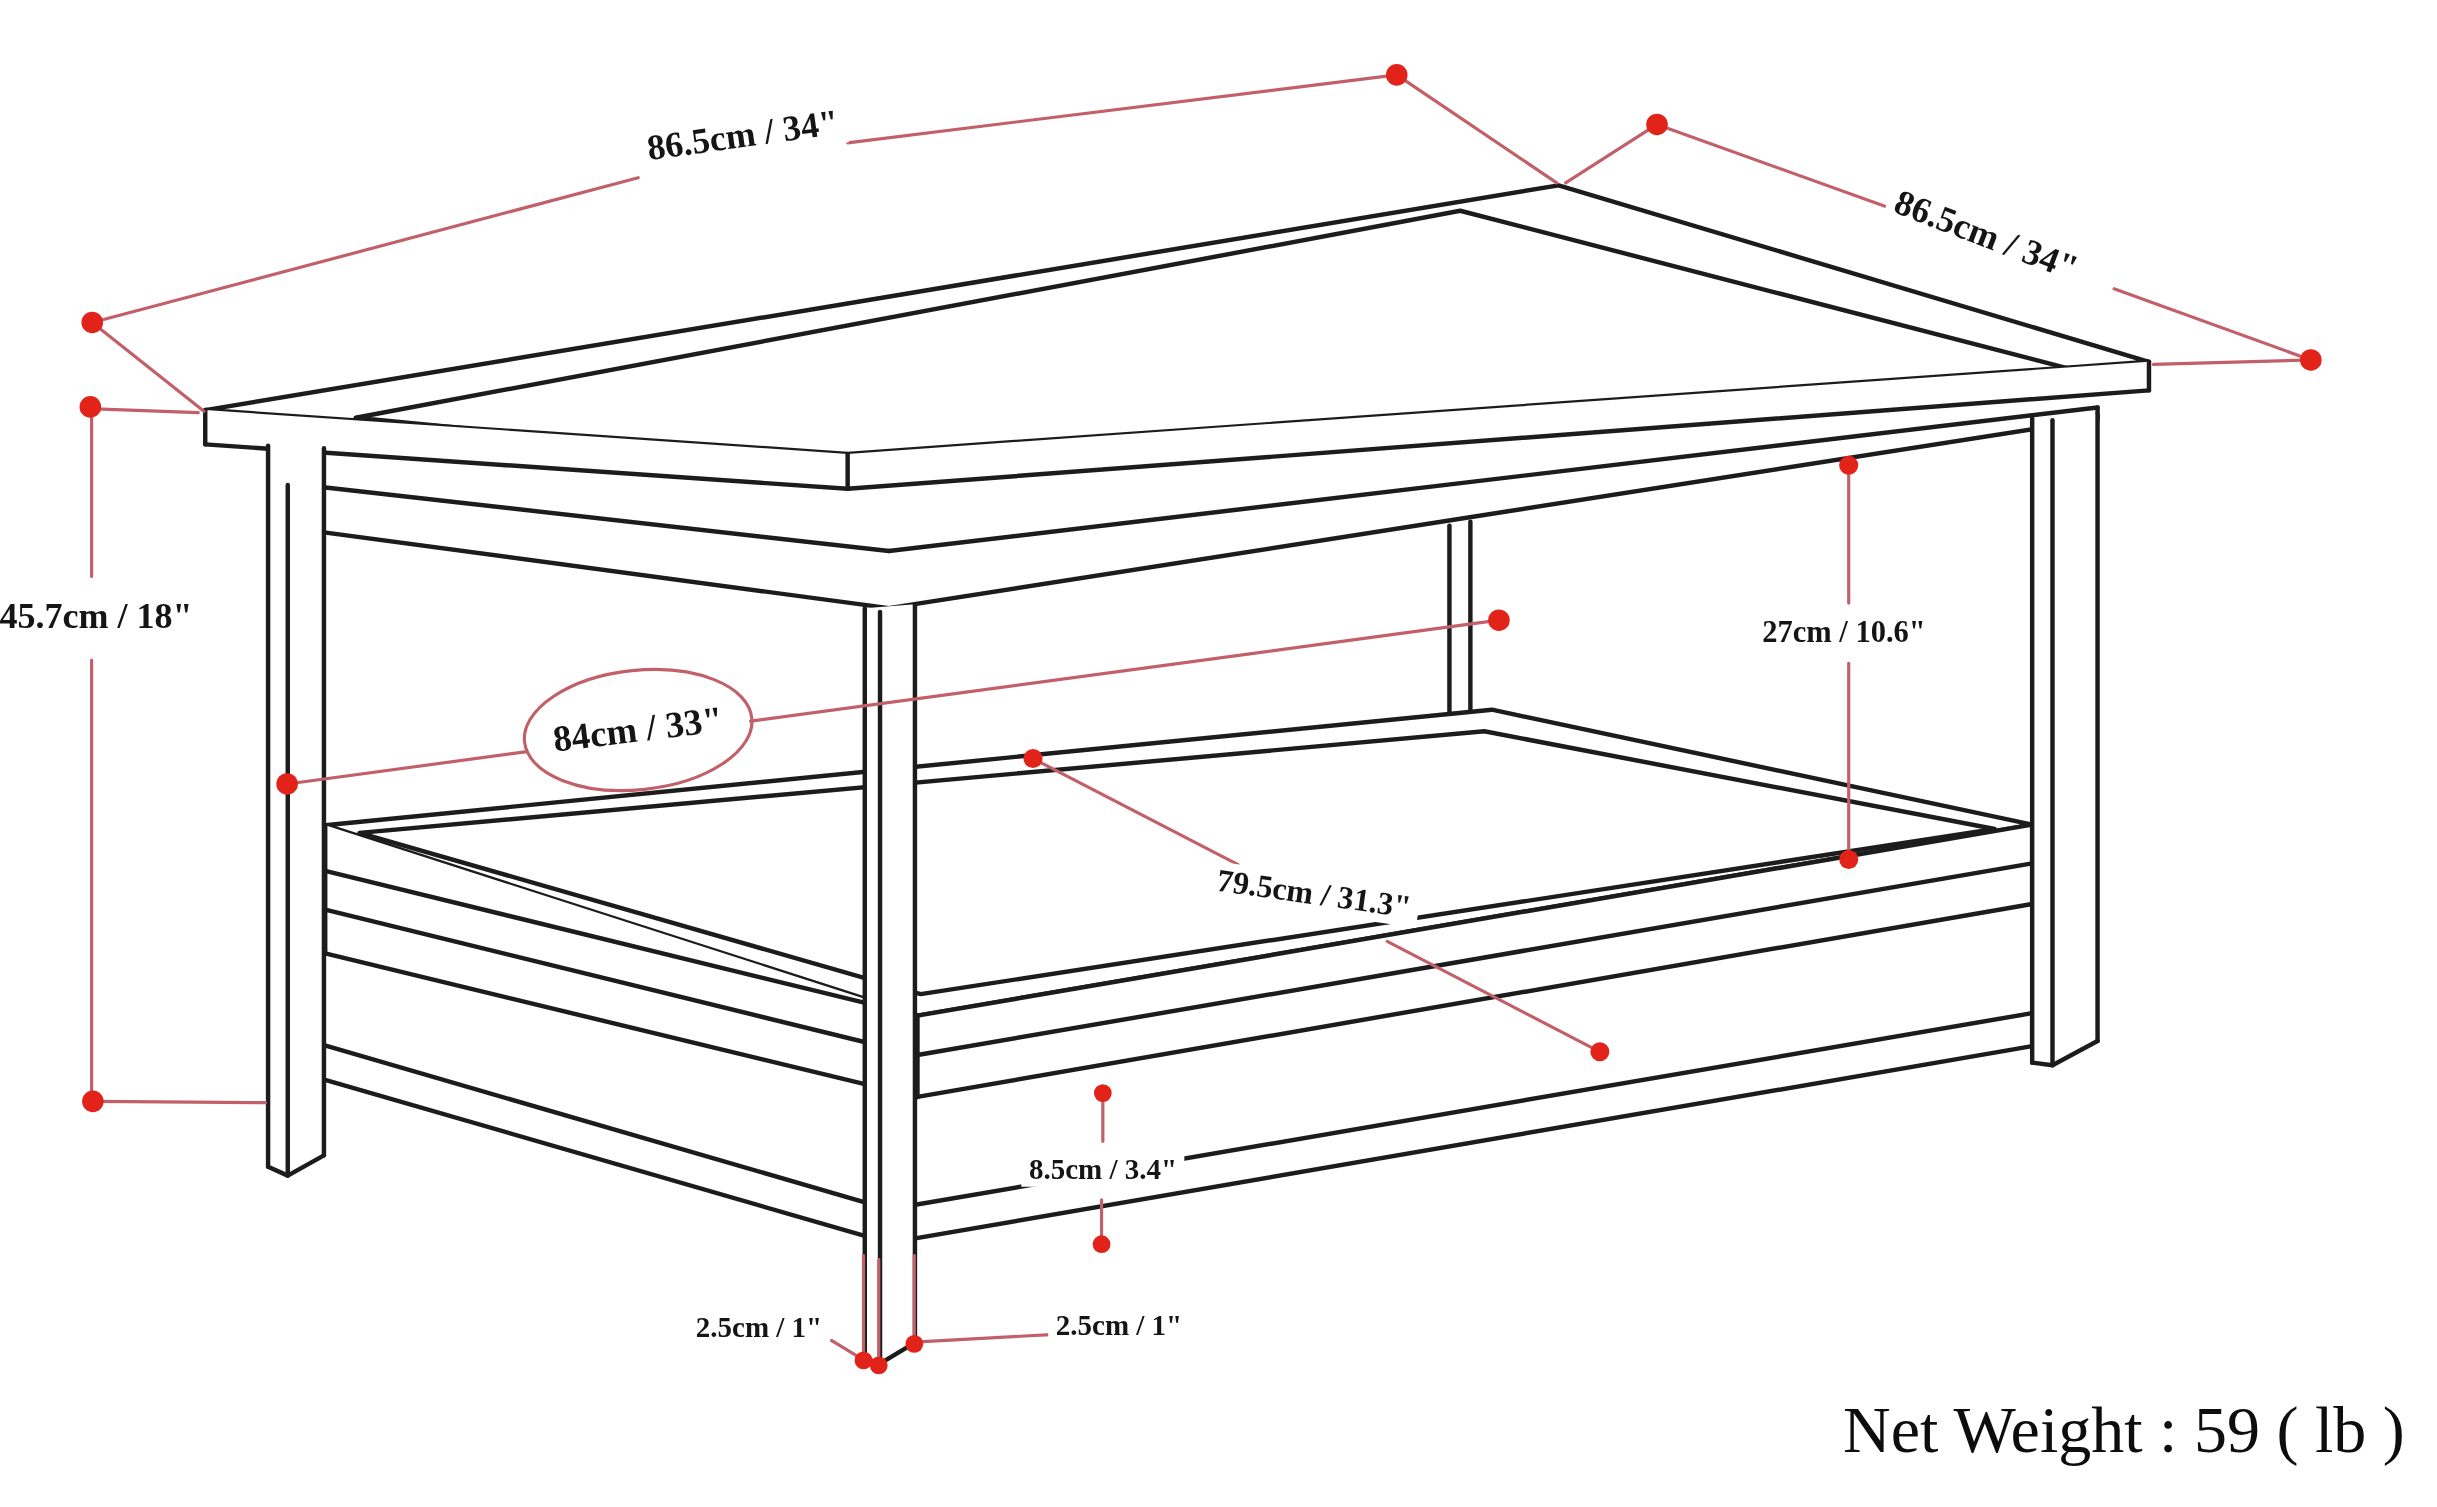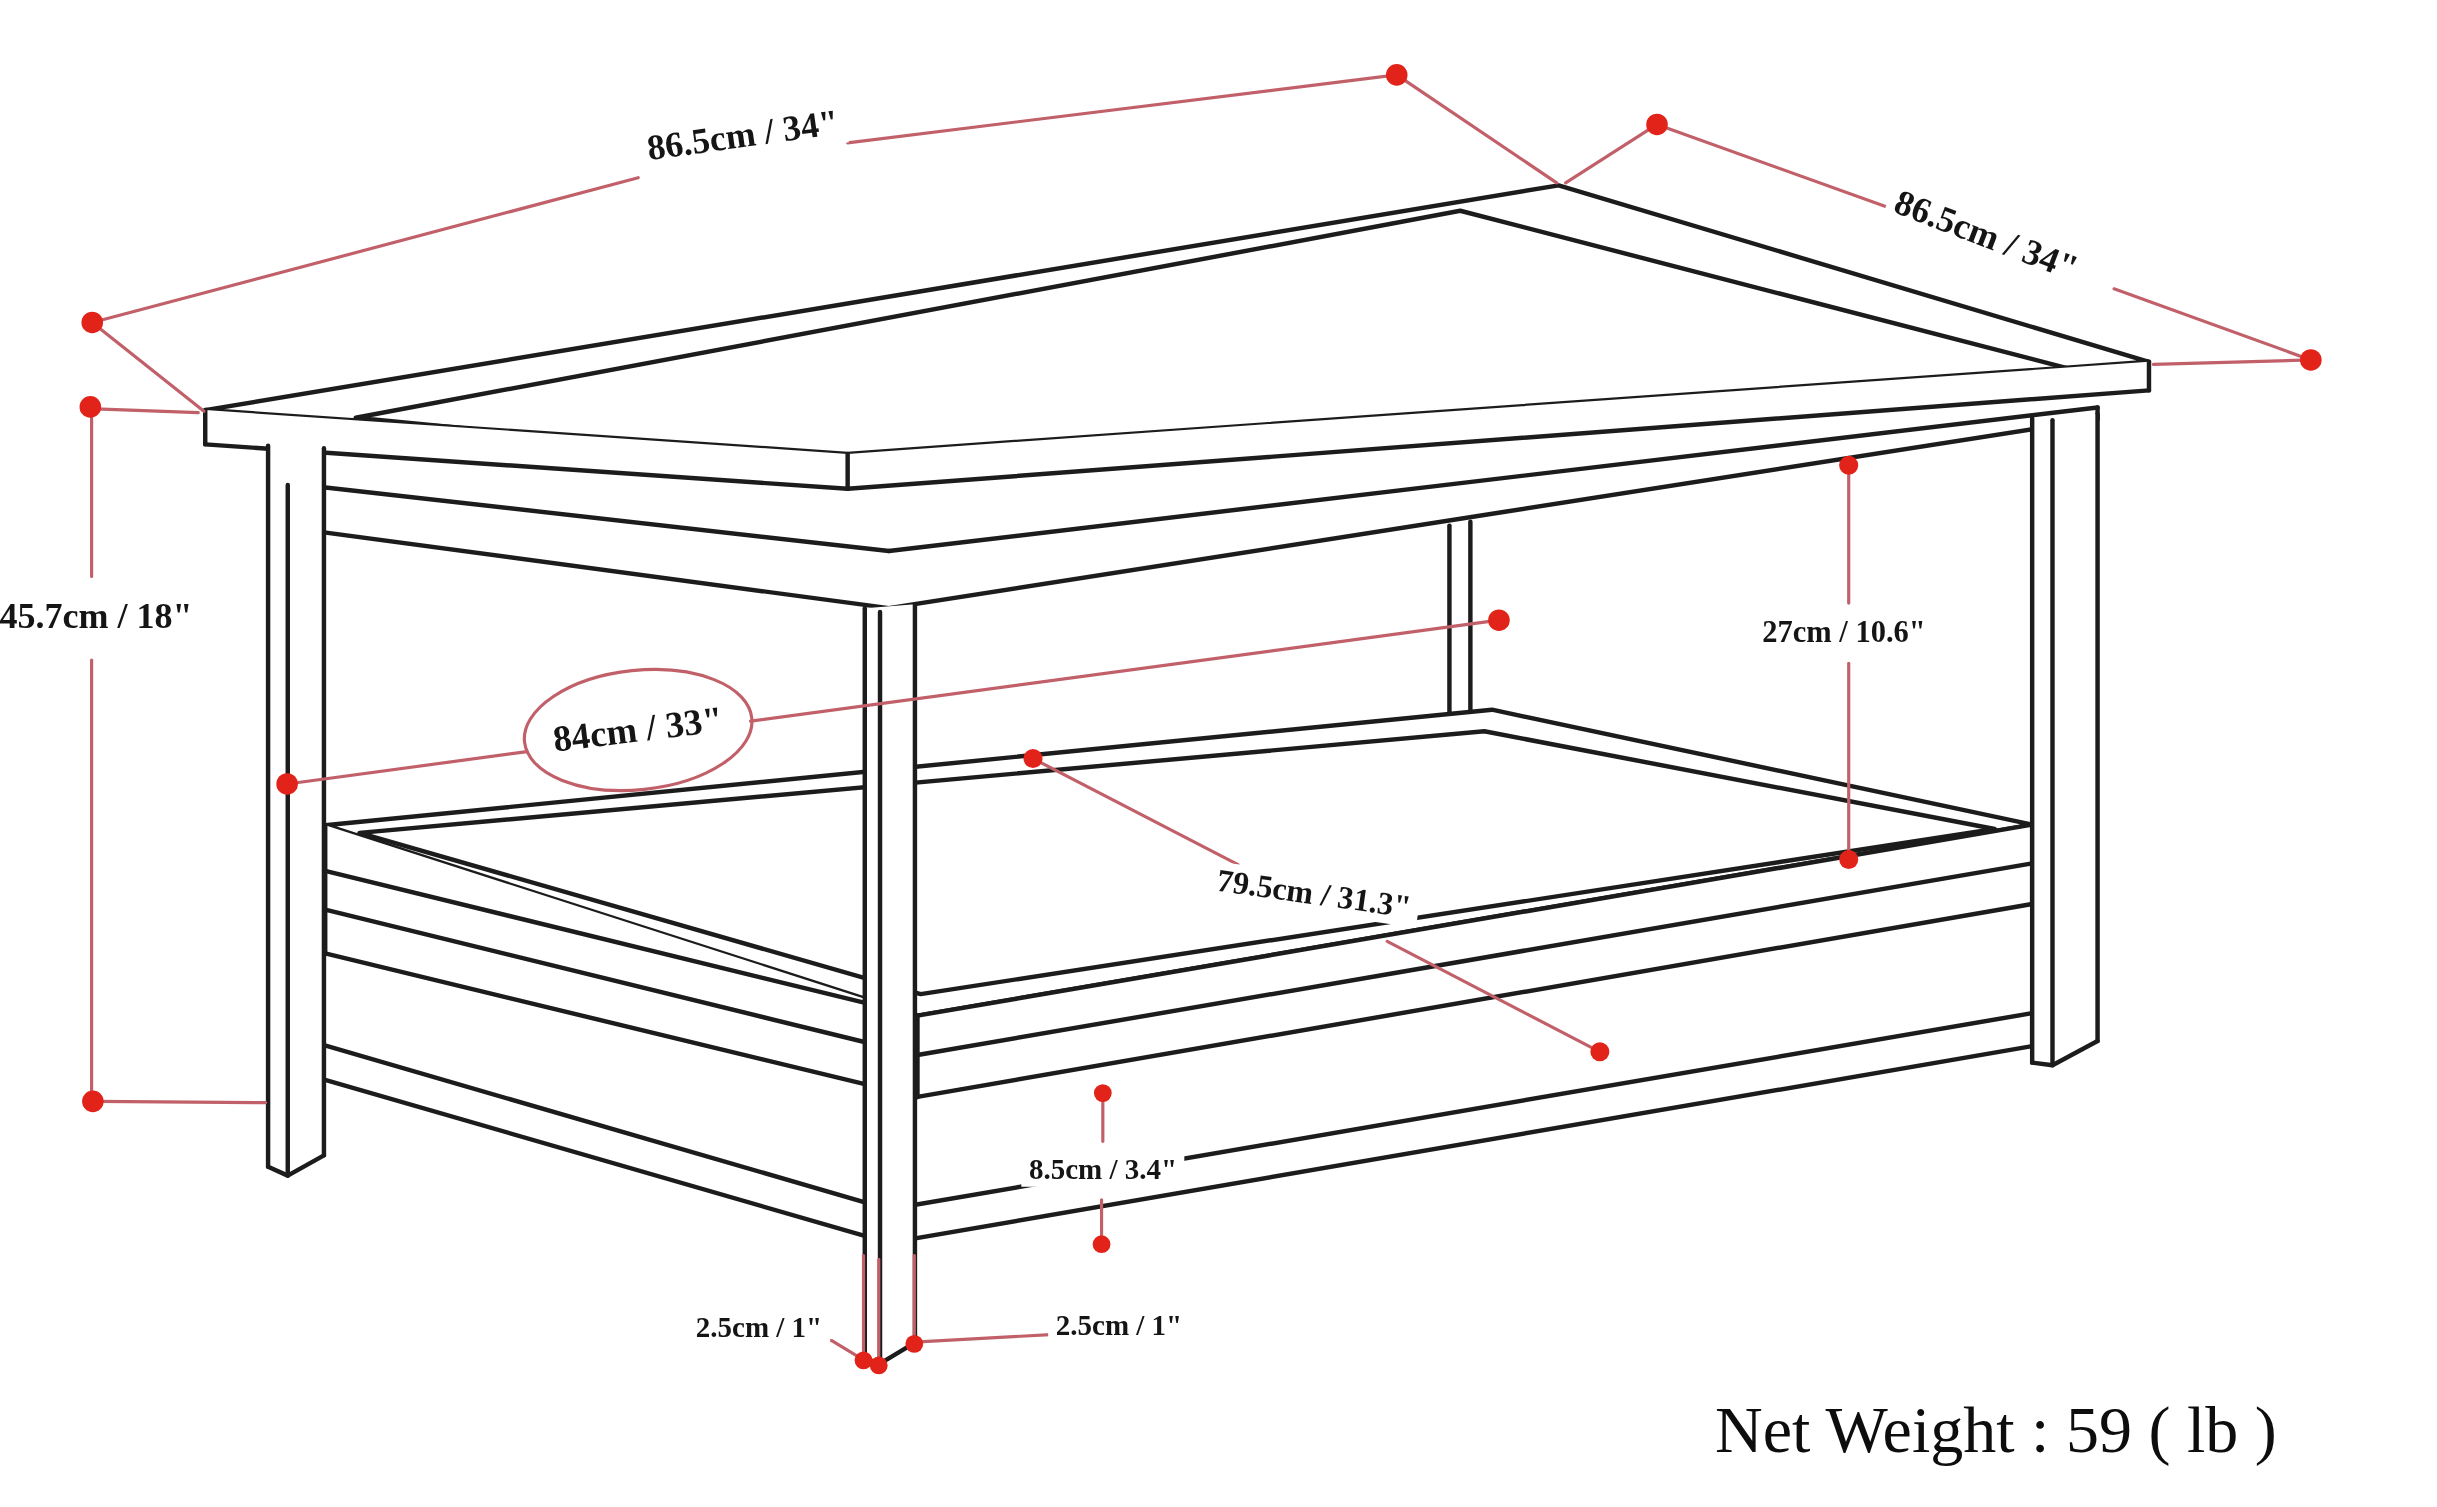--- a/index.html
+++ b/index.html
@@ -13,21 +13,21 @@
     color:#151515;
     font-family:"Liberation Serif",serif;
     font-weight:bold;
     white-space:nowrap;
     padding:1.3px 7.6px;
     line-height:1.1;
     z-index:5;
   }
   .net-weight{
     position:absolute;
-    left:1715px;top:1392px;
+    left:1843px;top:1392px;
     font-family:"Liberation Serif",serif;
     font-size:66px;
     color:#0d0d0d;
     white-space:nowrap;
     z-index:5;
   }
 </style>
 </head>
 <body>
 

